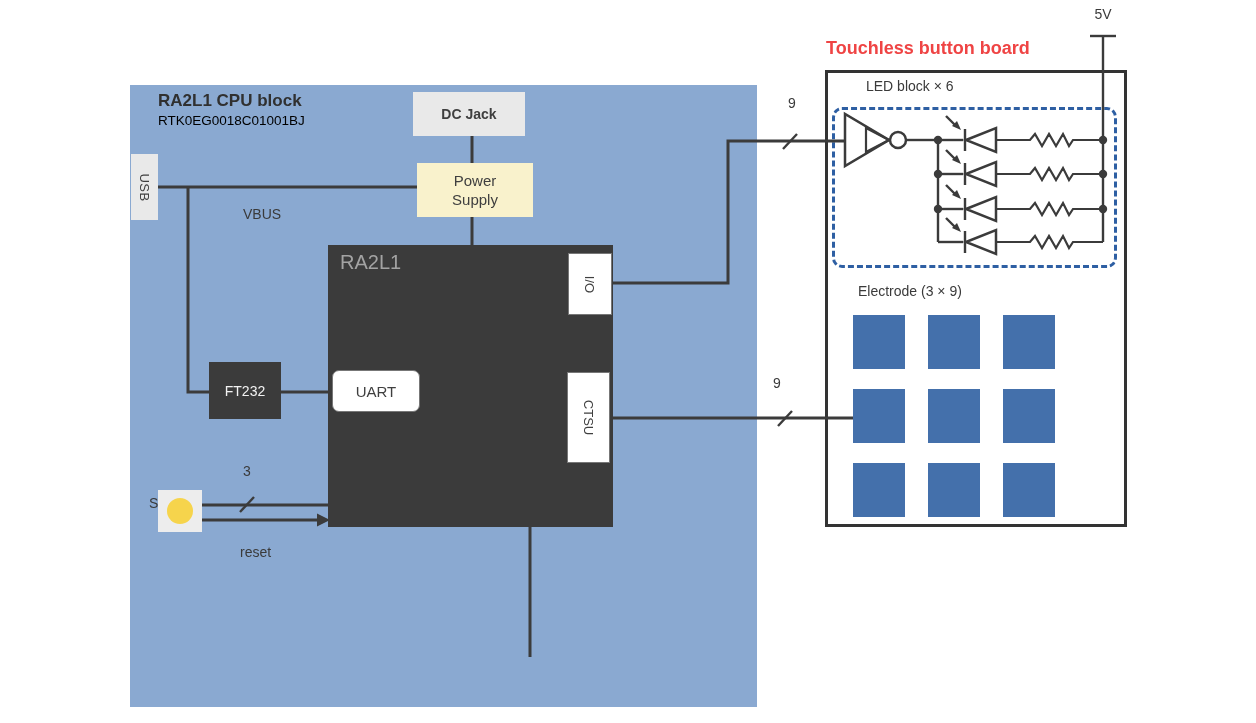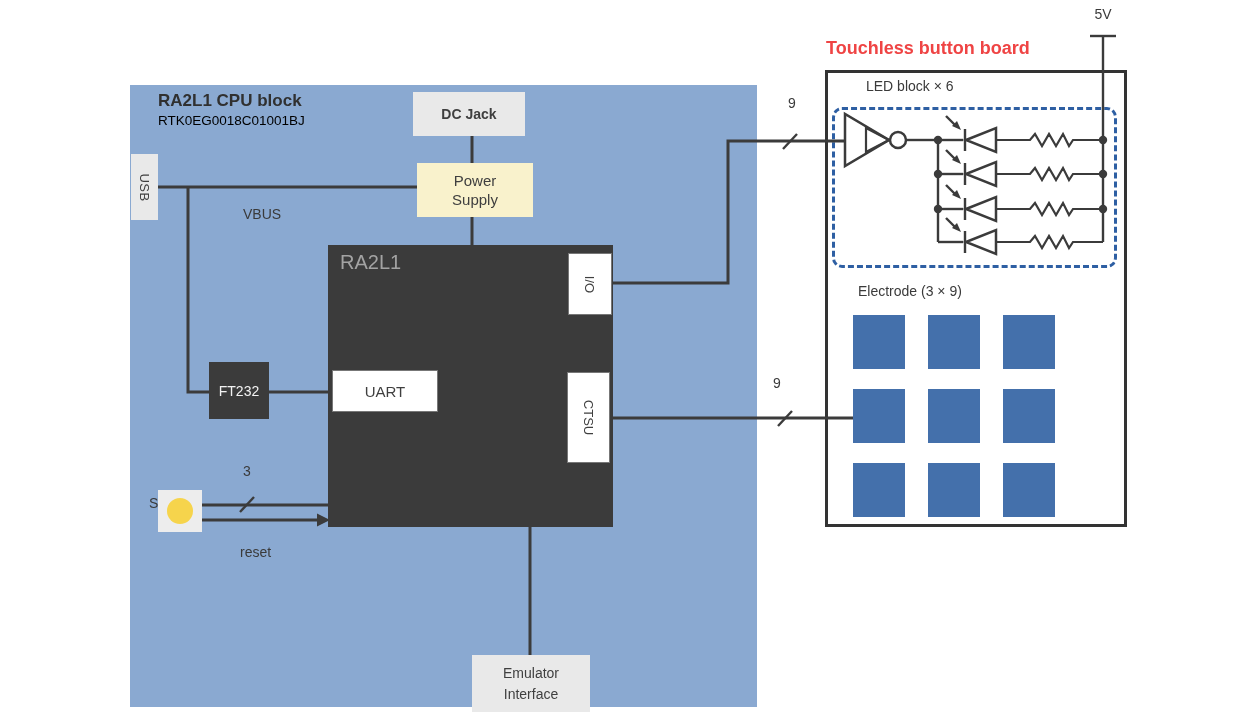--- a/index.html
+++ b/index.html
@@ -33,25 +33,25 @@
   .thin{stroke:var(--wire);stroke-width:2.4;fill:none;}
   .sym{stroke:var(--wire);stroke-width:2.5;fill:#ffffff;}
   .symline{stroke:var(--wire);stroke-width:2.2;fill:none;}
   .dot{fill:var(--wire);stroke:none;}
   .solidhead{fill:var(--wire);stroke:none;}
   .graybox{background:var(--box-gray);font-size:14px;color:#3f3f3f;}
   #dc-jack{left:413px;top:92px;width:112px;height:44px;font-weight:bold;}
   #usb-box{left:131px;top:154px;width:27px;height:66px;}
   #usb-box span{transform:rotate(90deg);font-size:13px;letter-spacing:.5px;}
   #power-supply{left:417px;top:163px;width:116px;height:54px;background:var(--power-supply-bg);font-size:15px;color:#3f3f3f;padding:13px 19px;line-height:1.3;}
-  #ft232{left:209px;top:362px;width:60px;height:57px;background:var(--block-dark);color:#f2f2f2;font-size:14px;}
+  #ft232{left:209px;top:362px;width:72px;height:57px;background:var(--block-dark);color:#f2f2f2;font-size:14px;}
   #ra2l1{left:328px;top:245px;width:285px;height:282px;background:var(--block-dark);}
   #ra2l1-name{left:12px;top:6px;font-size:20px;color:#a3a3a3;}
   .pinbox{background:#ffffff;border:1px solid #777;color:#3f3f3f;}
-  #uart-box{left:4px;top:125px;width:106px;height:42px;font-size:15px;}
+  #uart-box{left:4px;top:125px;width:88px;height:42px;font-size:15px;border-radius:7px;}
   #io-box{left:240px;top:8px;width:44px;height:62px;}
   #ctsu-box{left:239px;top:127px;width:43px;height:91px;}
   #io-box span,#ctsu-box span{transform:rotate(90deg);font-size:13px;white-space:nowrap;}
   #switch-label{left:149px;top:466px;margin-top:29px;}
   #switch-box{left:158px;top:490px;width:44px;height:42px;background:#ededed;}
   #switch-dot{width:26px;height:26px;border-radius:50%;background:var(--switch-yellow);}
   #bus3-label{left:237px;top:463px;width:20px;}
   #reset-label{left:240px;top:544px;}
   #vbus-label{left:243px;top:162px;margin-top:44px;}
   #emulator{left:472px;top:655px;width:118px;height:57px;line-height:1.45;}
@@ -175,23 +175,20 @@
   <div id="power-supply" class="abs center">
     <span style="white-space:normal;">Power Supply</span>
   </div>
   <div id="switch-label" class="abs lbl">Switch</div>
   <div id="switch-box" class="abs center">
     <div id="switch-dot"></div>
   </div>
   <div id="bus3-label" class="abs lbl center">3</div>
   <div id="reset-label" class="abs lbl">reset</div>
   <div id="vbus-label" class="abs lbl">VBUS</div>
-  <div id="emulator" class="abs center graybox">
-    <span class="inner">Emulator Interface</span>
-  </div>
 
   <div id="bus9-io" class="abs lbl center">9</div>
   <div id="bus9-ctsu" class="abs lbl center">9</div>
 
   <div id="electrode-grid" class="abs">
     <div class="pad"></div>
     <div class="pad"></div>
     <div class="pad"></div>
     <div class="pad"></div>
     <div class="pad"></div>

